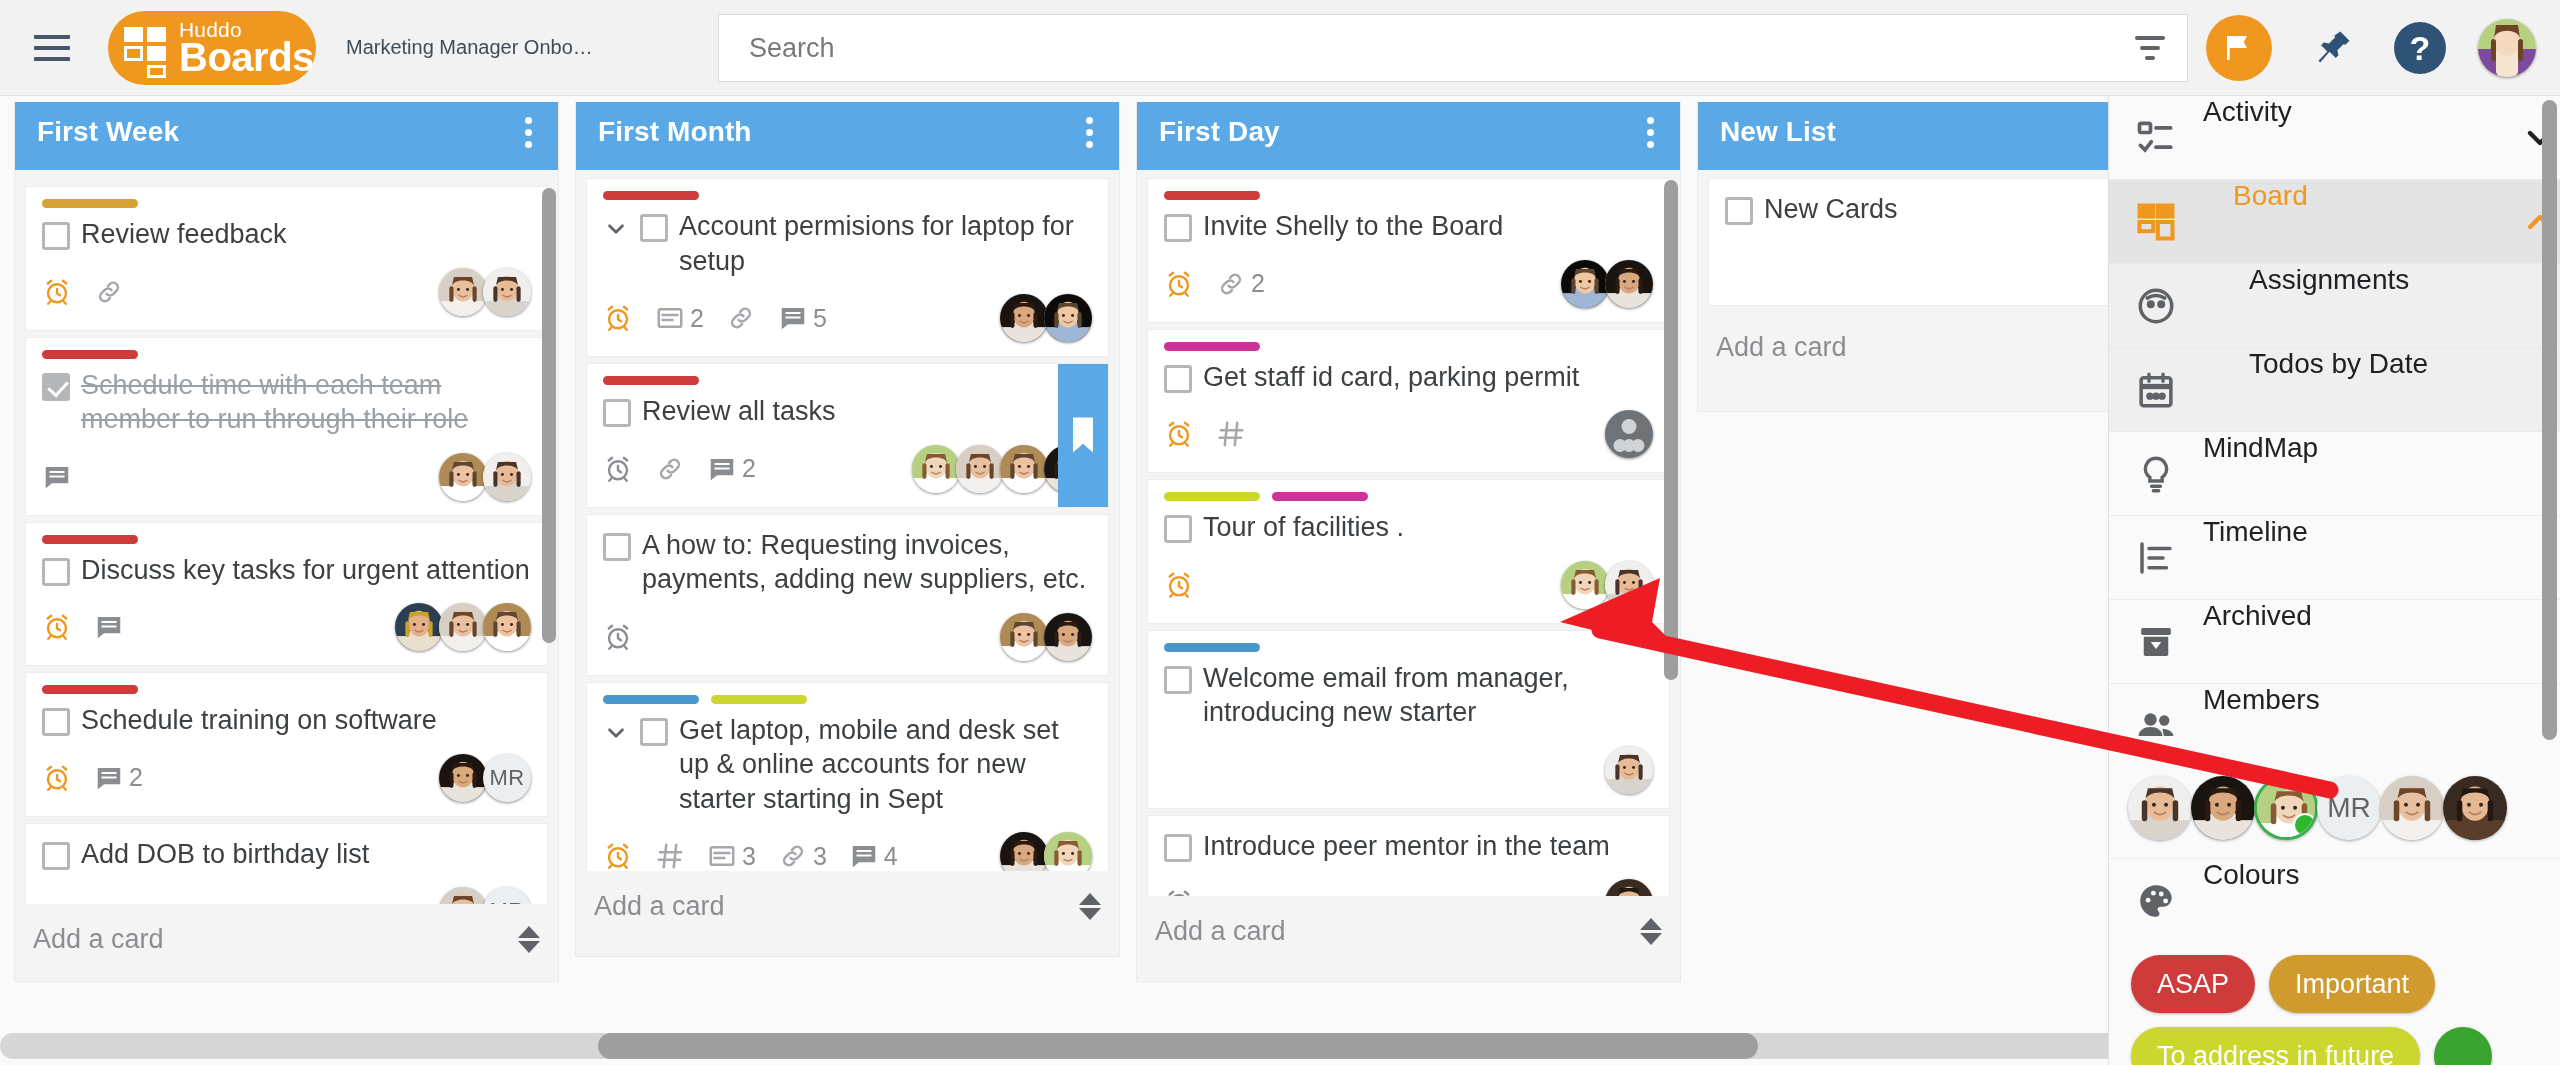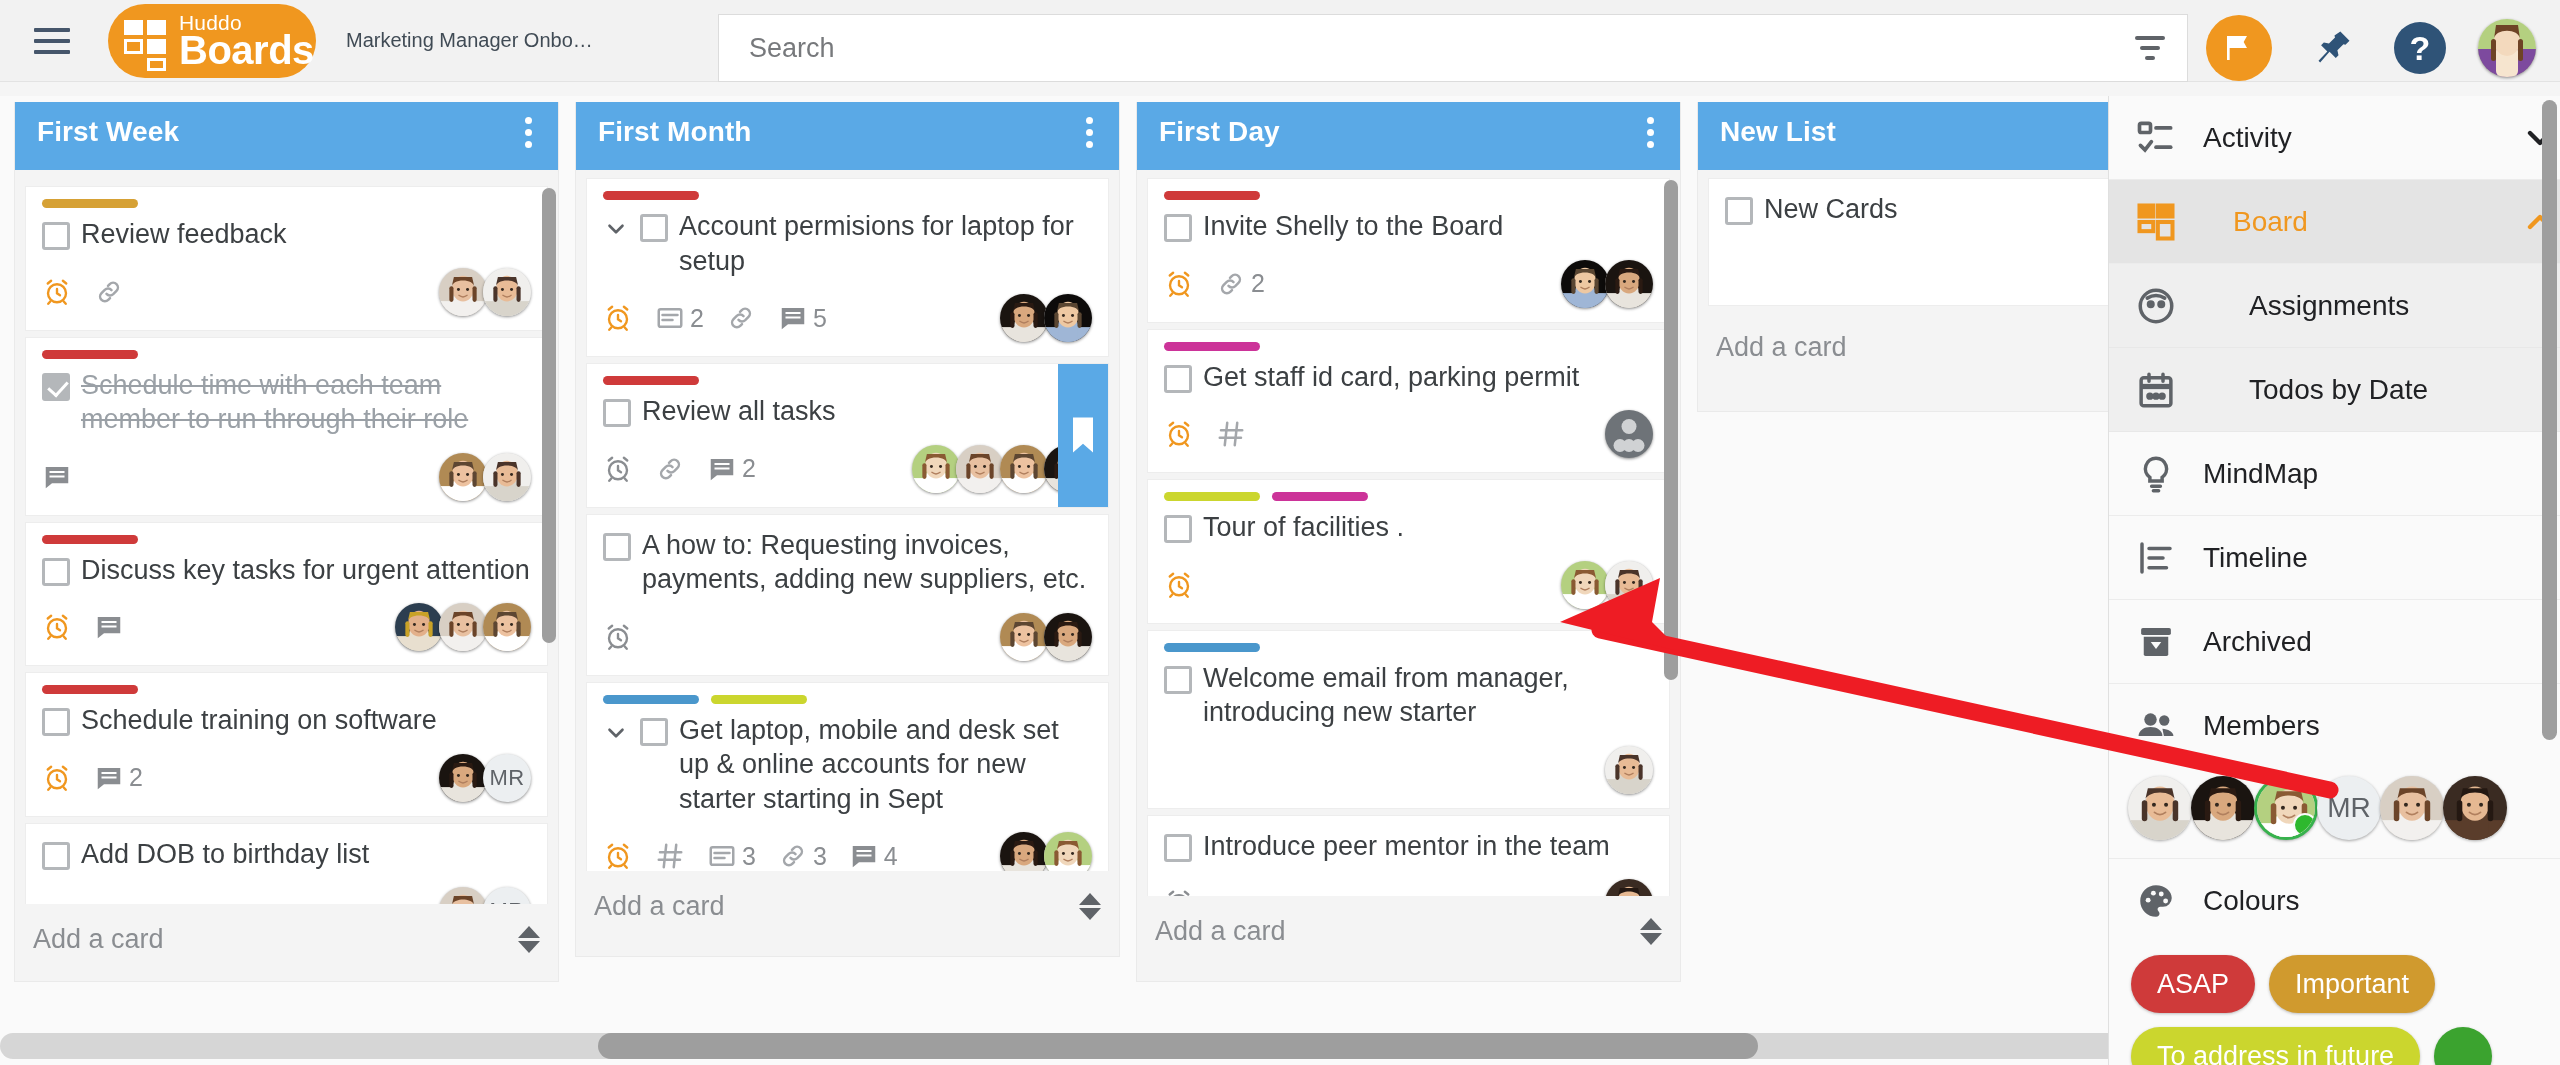--- a/index.html
+++ b/index.html
@@ -6,21 +6,21 @@
   html,body { width:2560px; height:1065px; overflow:hidden; }
   body {
     font-family: "Liberation Sans", sans-serif;
     background:#f5f5f5;
     color:#3c4043;
     -webkit-font-smoothing:antialiased;
   }
 
   
   .topbar{
-    position:absolute; top:0; left:0; width:2560px; height:82px;
+    position:absolute; top:0; left:0; width:2560px; height:96px;
     background:#f2f2f2;
     display:flex; align-items:center;
     border-bottom:1px solid #e3e3e3;
     z-index:30;
   }
   .hamburger{
     width:60px; height:60px; margin-left:22px;
     display:flex; flex-direction:column; justify-content:center; align-items:center; gap:7px;
     cursor:pointer;
   }
@@ -191,21 +191,21 @@
     background:#9e9e9e; border-radius:13px; cursor:pointer;
   }
 
   
   .rpanel{
     position:absolute; right:0; top:96px; width:452px; height:969px;
     background:#fafafa; border-left:1px solid #e0e0e0; z-index:25;
     overflow:hidden;
   }
   .rrow{
-    height:84px; display:flex; align-items:center; gap:0;
+    height:84px; display:flex; gap:0;
     border-bottom:1px solid #ececec; cursor:pointer; background:#fafafa;
   }
   .rrow .ricon{ width:94px; display:flex; align-items:center; justify-content:center; color:#5f6368; }
   .rrow .rlabel{ font-size:28px; color:#202124; }
   .rrow .rchev{ margin-left:auto; color:#202124; display:flex; align-items:center;}
   .rrow.active{ background:#e4e4e4;gap:30px; }
   .rrow.active .rlabel{ color:#f0971f; }
   .rrow.active .rchev{ color:#f0971f; }
   .rrow.sub{ background:#efefef; border-bottom:1px solid #e8e8e8; }
   .rrow.sub .ricon{ width:94px; }

